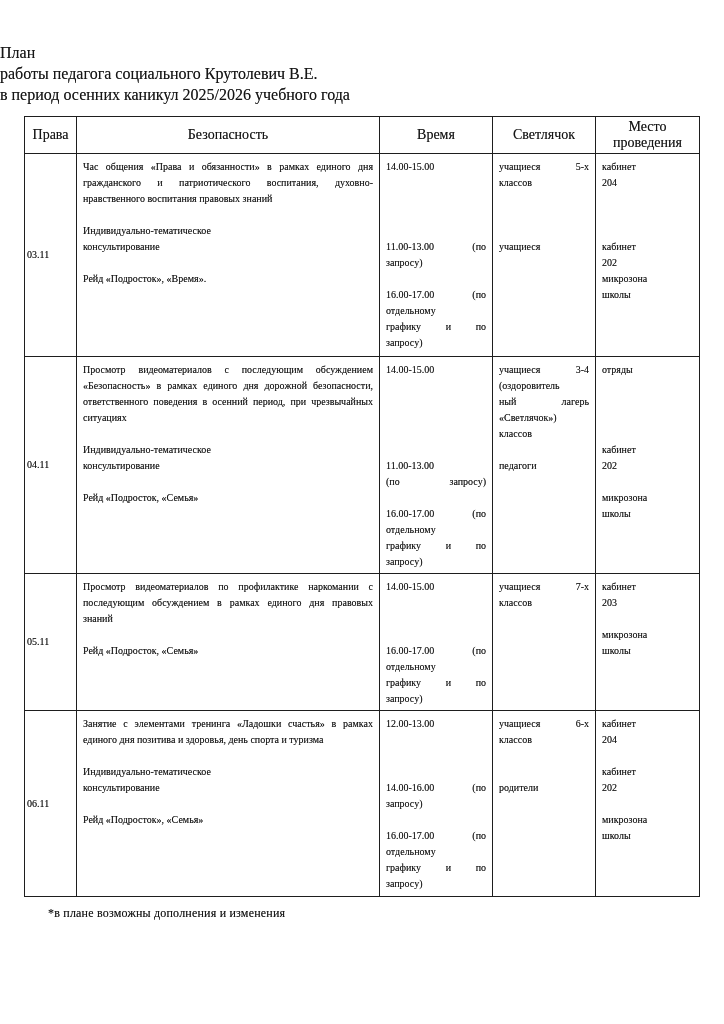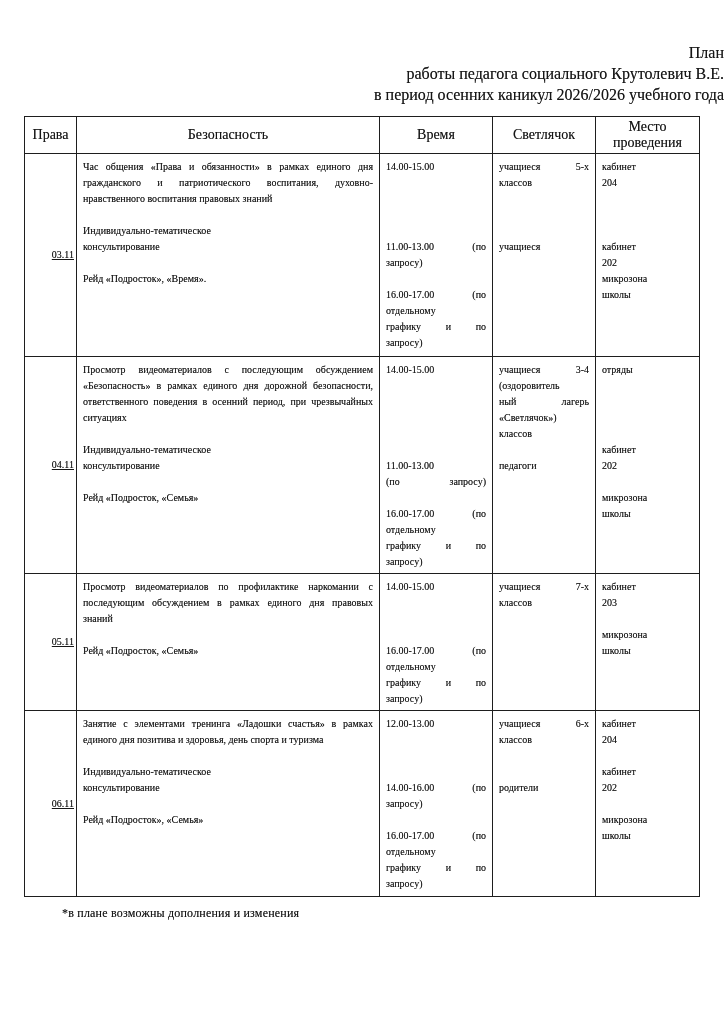--- a/index.html
+++ b/index.html
@@ -13,21 +13,21 @@
     height: 1024px;
     overflow: hidden;
     font-family: "Liberation Serif", "DejaVu Serif", serif;
     color: #161616;
     text-shadow: 0 0 0.45px rgba(20,20,20,0.55);
   }
   .page {
     padding-top: 42px;
   }
   .doc-title {
-    text-align: right;
+    text-align: left;
     font-size: 16px;
     line-height: 21px;
     white-space: nowrap;
   }
   table.plan {
     border-collapse: collapse;
     table-layout: fixed;
     width: 675px;
     margin: 11px 0 0 24px;
   }
@@ -46,23 +46,22 @@
   }
   td.cell {
     vertical-align: top;
     padding: 5px 6px 3px 6px;
     font-size: 10px;
     line-height: 16px;
     box-sizing: border-box;
   }
   td.cell-date {
     vertical-align: middle;
-    text-align: right;
+    text-align: left;
     padding: 0 2px;
-    text-decoration: underline;
   }
   tbody tr:nth-child(1) { height: 203px; }
   tbody tr:nth-child(2) { height: 216px; }
   tbody tr:nth-child(3) { height: 134px; }
   tbody tr:nth-child(4) { height: 186px; }
   .para {
     margin: 0;
     margin-top: calc(var(--gap, 0) * 16px);
     white-space: pre-line;
     text-align: justify;
@@ -70,34 +69,34 @@
   }
   td.cell-time .para,
   td.cell-contingent .para {
     text-align-last: justify;
   }
   td.cell-place .para {
     text-align: left;
     text-align-last: left;
   }
   .footnote {
-    margin: 9px 0 0 62px;
+    margin: 9px 0 0 48px;
     font-size: 12px;
     letter-spacing: 0.2px;
   }
 </style>
 </head>
 <body>
 
 <div class="page">
 
   <div class="doc-title">
     <div>План</div>
     <div>работы педагога социального Крутолевич В.Е.</div>
-    <div>в период осенних каникул 2026/2026 учебного года</div>
+    <div>в период осенних каникул 2025/2026 учебного года</div>
   </div>
 
   <table class="plan">
     <colgroup>
       <col style="width:52px">
       <col style="width:303px">
       <col style="width:113px">
       <col style="width:103px">
       <col style="width:104px">
     </colgroup>

